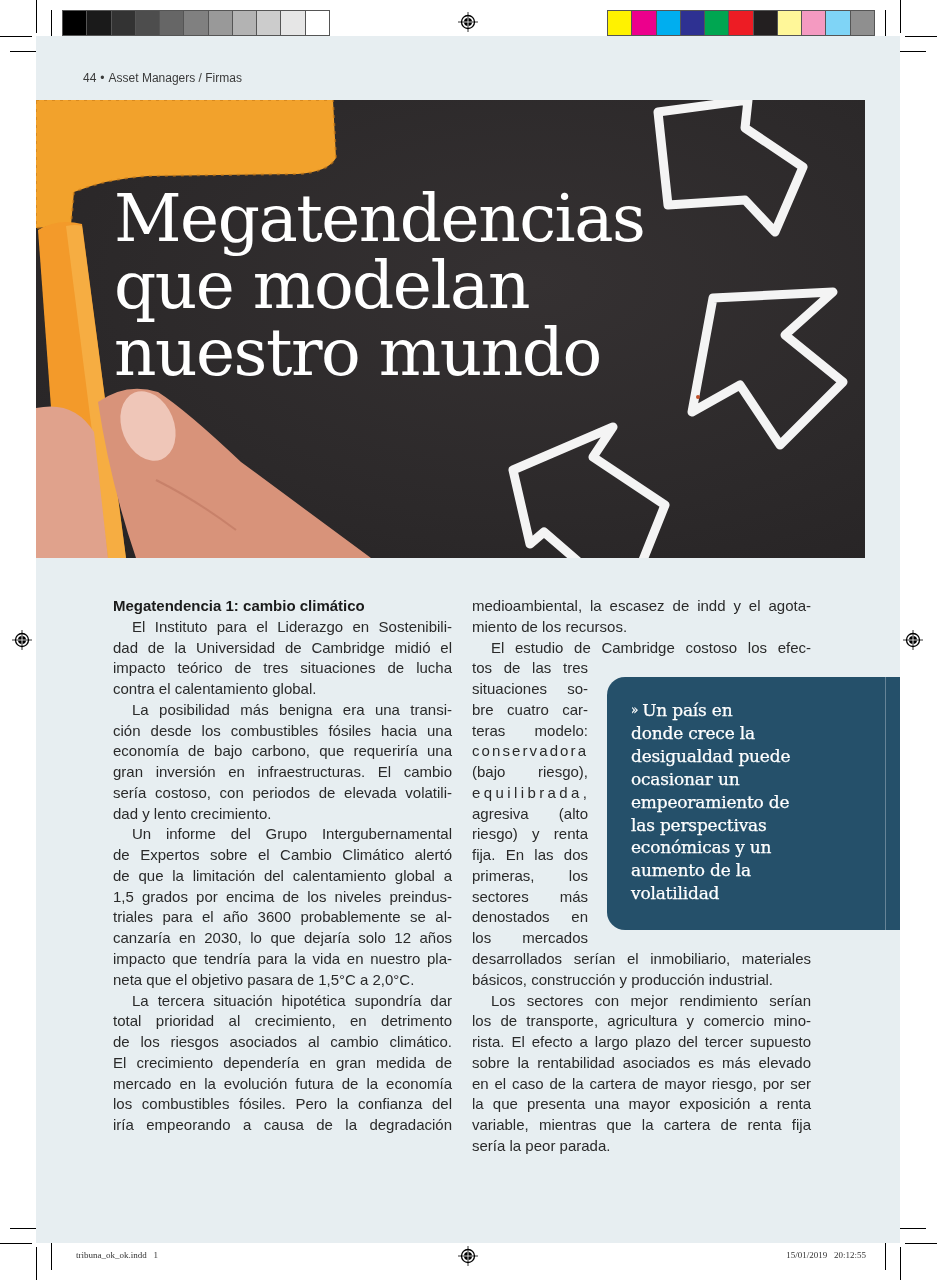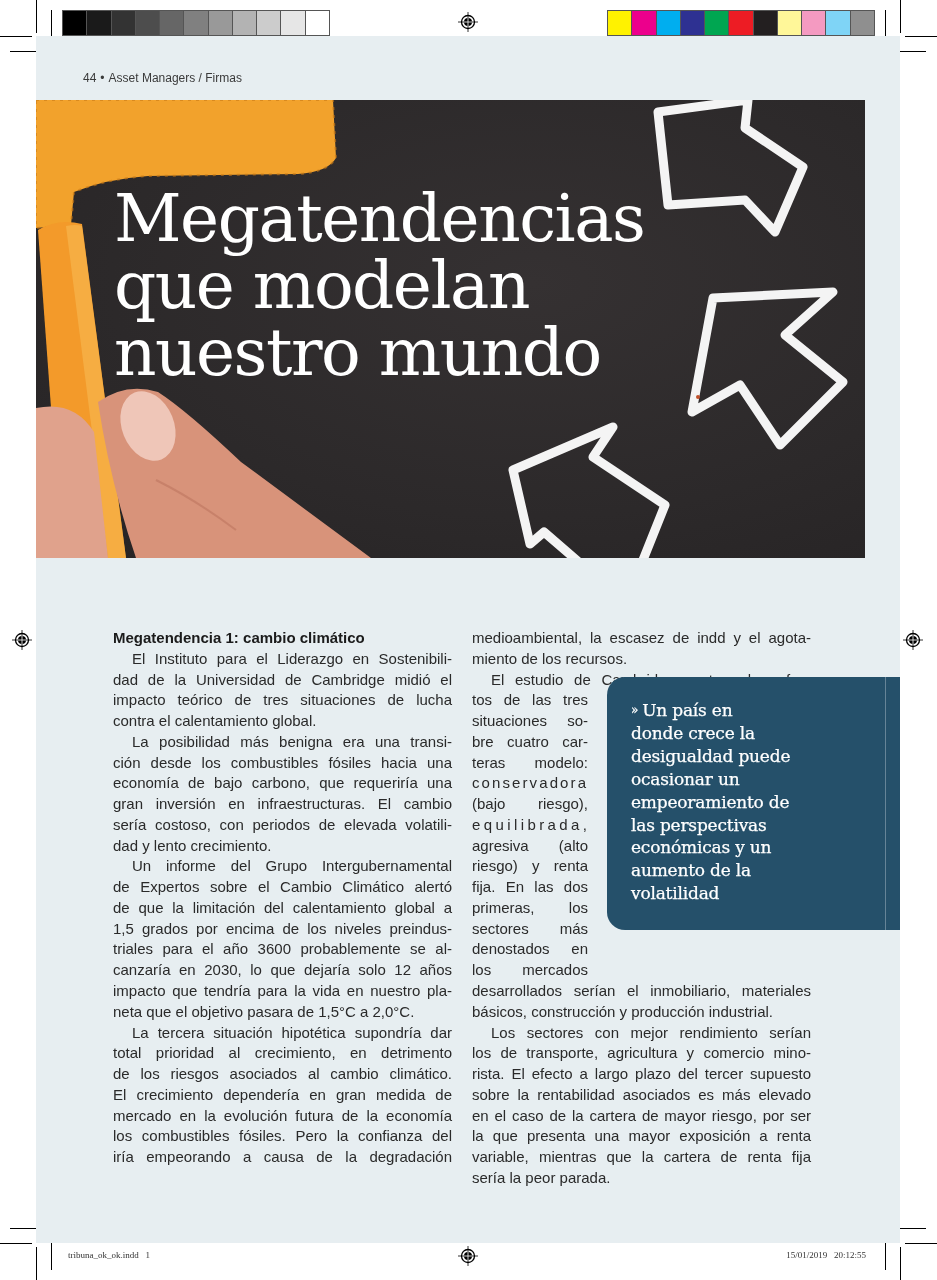--- a/index.html
+++ b/index.html
@@ -22,21 +22,21 @@
 
   
   .hero { position:absolute; left:36px; top:100px; width:829px; height:458px; overflow:hidden;
           background: radial-gradient(ellipse at 60% 40%, #353132 0%, #2c292a 60%, #262324 100%); }
   .hero svg { position:absolute; left:0; top:0; }
   .hero-title { position:absolute; left:78px; top:85px; margin:0; font-family:"DejaVu Serif", serif;
                 font-weight:normal; font-size:66px; line-height:67px; letter-spacing:-1.5px; color:#ffffff; }
   .hero-title div { white-space:nowrap; }
 
   
-  .col { position:absolute; top:596px; width:339px; font-size:15px; line-height:20.77px; color:#2a2a2a;margin-top:32px; }
+  .col { position:absolute; top:596px; width:339px; font-size:15px; line-height:20.77px; color:#2a2a2a; }
   .col1 { left:113px; }
   .col2 { left:472px; }
   .ln { display:block; text-align:justify; text-align-last:justify; height:20.77px; }
   .ln.last { text-align-last:left; }
   .ln.ind { text-indent:19px; }
   .ln.nar { width:116px; }
   .ln.sp1 { letter-spacing:2.1px; }
   .ln.sp2 { letter-spacing:3.4px; }
   .head { display:block; font-weight:bold; color:#1b1b1b; height:20.77px; }
 
@@ -234,14 +234,14 @@
   <div class="cl">donde crece la</div>
   <div class="cl">desigualdad puede</div>
   <div class="cl">ocasionar un</div>
   <div class="cl">empeoramiento de</div>
   <div class="cl">las perspectivas</div>
   <div class="cl">económicas y un</div>
   <div class="cl">aumento de la</div>
   <div class="cl">volatilidad</div>
 </div>
 
-<div class="slug" style="left:68px;white-space:pre">tribuna_ok_ok.indd   1</div>
+<div class="slug" style="left:76px;white-space:pre">tribuna_ok_ok.indd   1</div>
 <div class="slug" style="right:71px;white-space:pre">15/01/2019   20:12:55</div>
 
 </body></html>

